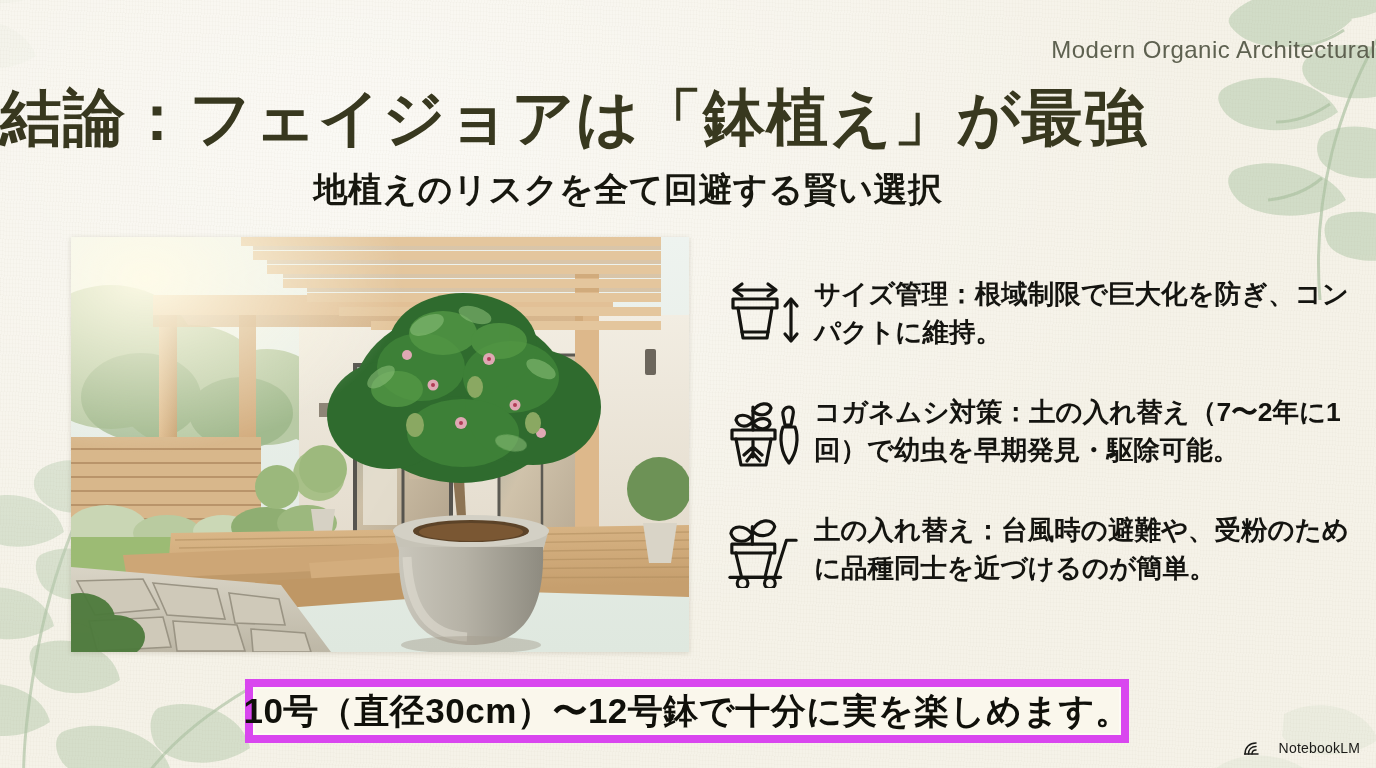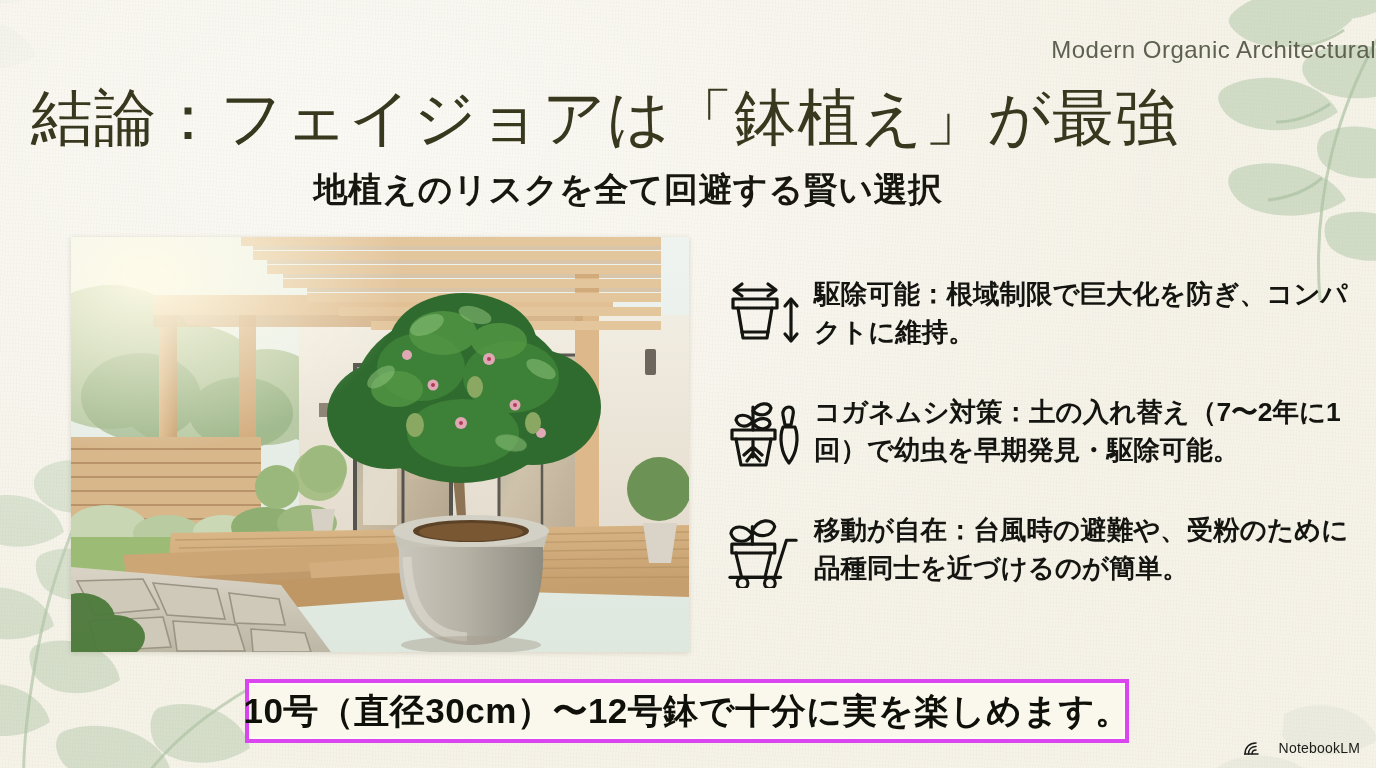--- a/index.html
+++ b/index.html
@@ -24,22 +24,22 @@
   #leaves-bottom-left{bottom:-20px;left:-50px;width:300px;height:330px;opacity:.95;}
   #leaves-bottom-right{bottom:-40px;right:-10px;width:180px;height:160px;opacity:.55;}
   #leaves-top-left{top:-50px;left:-60px;width:170px;height:180px;opacity:.40;}
 
   
   .kicker{
     position:absolute;top:36px;left:0;width:1376px;text-align:right;z-index:5;
     font-size:24px;letter-spacing:.5px;color:#5e6150;font-weight:400;
   }
   .main-title{
-    position:absolute;top:76px;left:0;width:1209px;text-align:center;z-index:5;
-    font-size:62px;font-weight:normal;color:#38381f;letter-spacing:1px;
+    position:absolute;top:76px;left:0;width:1209px;z-index:5;
+    font-size:62px;font-weight:bold;color:#38381f;letter-spacing:1px;
     white-space:nowrap;
   }
   .sub-title{
     position:absolute;top:167px;left:0;width:1256px;text-align:center;z-index:5;
     font-size:34px;font-weight:bold;color:#17170f;letter-spacing:.5px;
     white-space:nowrap;
   }
 
   
   .photo-frame{
@@ -60,21 +60,21 @@
   }
   .bullet-icon svg{display:block;}
   .bullet-text{
     font-size:26.5px;line-height:1.42;color:#141410;font-weight:600;
     padding-top:4px;
   }
 
   
   .callout{
     position:absolute;left:245px;top:679px;width:884px;height:64px;z-index:5;
-    border:4px solid #d946ef;background:#faf7ec;
+    border:8px solid #d946ef;background:#faf7ec;
     box-sizing:border-box;
     display:flex;align-items:center;justify-content:center;
     box-shadow:inset 0 0 0 2px #fdfbf3;
   }
   .callout-text{
     font-size:35px;font-weight:bold;color:#10100a;letter-spacing:.5px;white-space:nowrap;
   }
 
   
   .watermark{
@@ -372,21 +372,21 @@
         <rect x="6" y="19" width="44" height="9"></rect>
 
         <path d="M11 28 L16 58 L40 58 L45 28"></path>
         <line x1="15" y1="52" x2="41" y2="52"></line>
 
         <line x1="64" y1="20" x2="64" y2="60"></line>
         <polyline points="58,26 64,19 70,26"></polyline>
         <polyline points="58,54 64,61 70,54"></polyline>
       </svg>
     </div>
-    <div class="bullet-text">駆除可能：根域制限で巨大化を防ぎ、コンパクトに維持。</div>
+    <div class="bullet-text">サイズ管理：根域制限で巨大化を防ぎ、コンパクトに維持。</div>
   </div>
 
   <div class="bullet-row">
     <div class="bullet-icon">
       <svg width="76" height="72" viewBox="0 0 76 72" fill="none" stroke="#141410" stroke-width="3.2" stroke-linecap="round" stroke-linejoin="round">
 
         <line x1="26" y1="10" x2="26" y2="33"></line>
         <path d="M26 14 C32 5 42 5 44 11 C42 19 32 20 26 14 Z"></path>
         <path d="M26 24 C20 16 10 17 9 23 C12 31 21 31 26 24 Z"></path>
         <path d="M26 26 C33 19 43 21 43 27 C40 34 31 33 26 26 Z"></path>
@@ -416,21 +416,21 @@
 
         <path d="M10 39 L16 64 L40 64 L46 39"></path>
 
         <polyline points="72,26 62,26 50,64"></polyline>
 
         <line x1="4" y1="64" x2="56" y2="64"></line>
         <circle cx="17" cy="70" r="5.5"></circle>
         <circle cx="45" cy="70" r="5.5"></circle>
       </svg>
     </div>
-    <div class="bullet-text">移動が自在：台風時の避難や、受粉のために品種同士を近づけるのが簡単。</div>
+    <div class="bullet-text">土の入れ替え：台風時の避難や、受粉のために品種同士を近づけるのが簡単。</div>
   </div>
 
 </div>
 
 <div class="callout">
   <div class="callout-text">10号（直径30cm）〜12号鉢で十分に実を楽しめます。</div>
 </div>
 
 <div class="watermark">
   <span>

